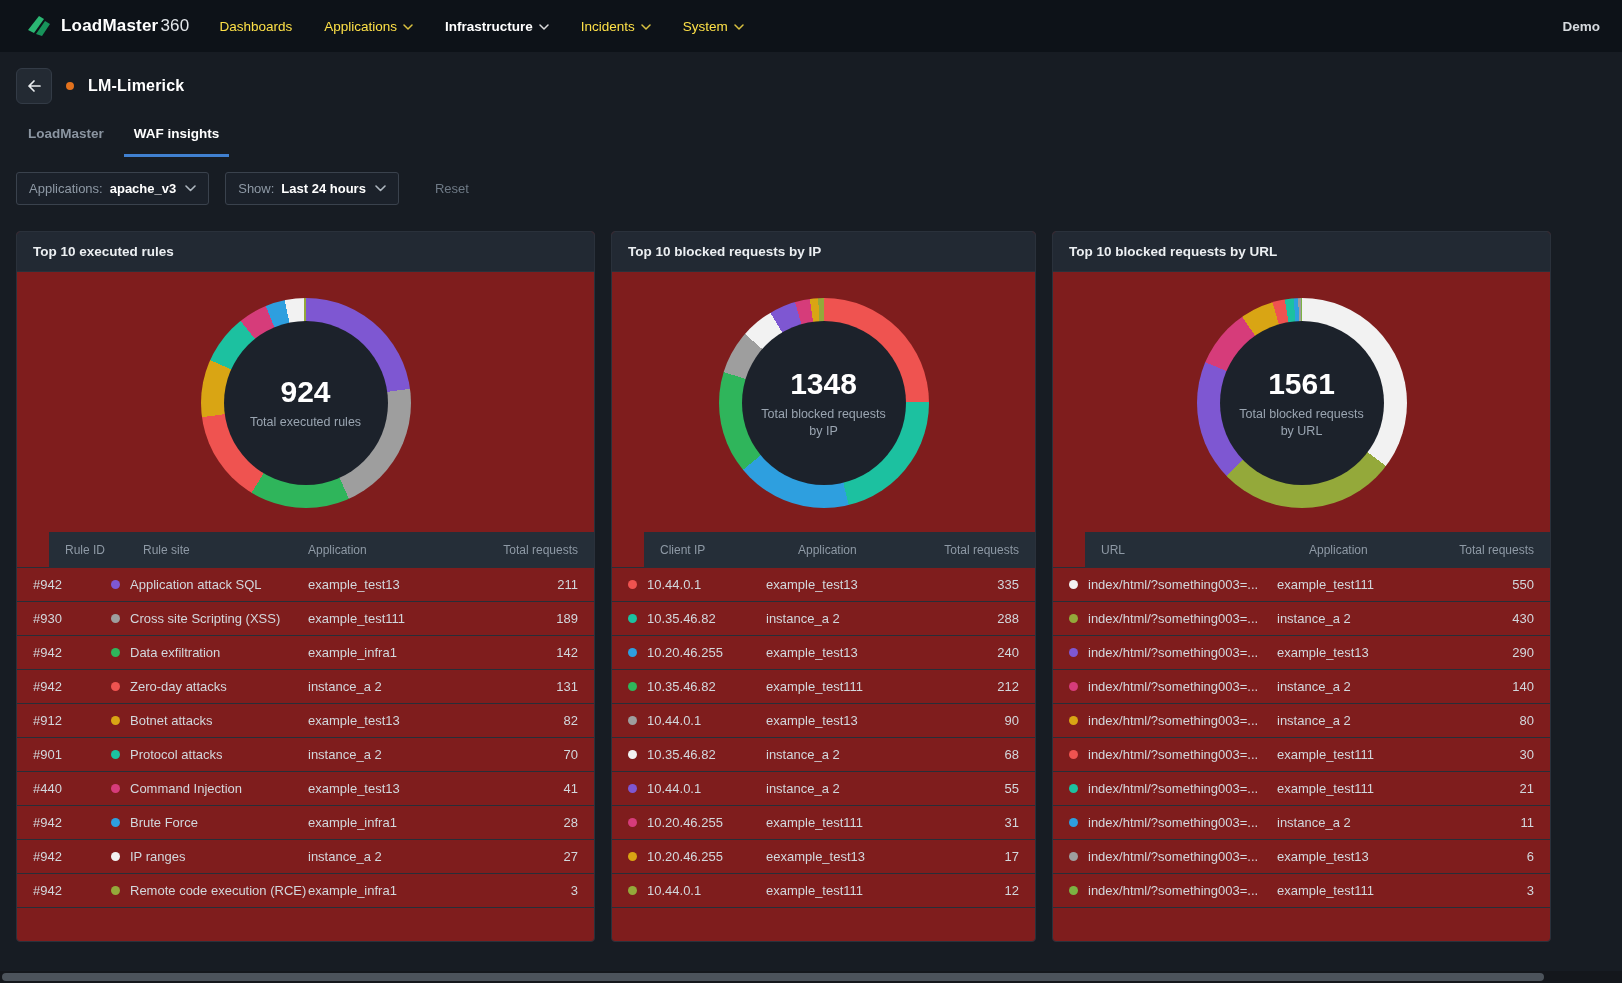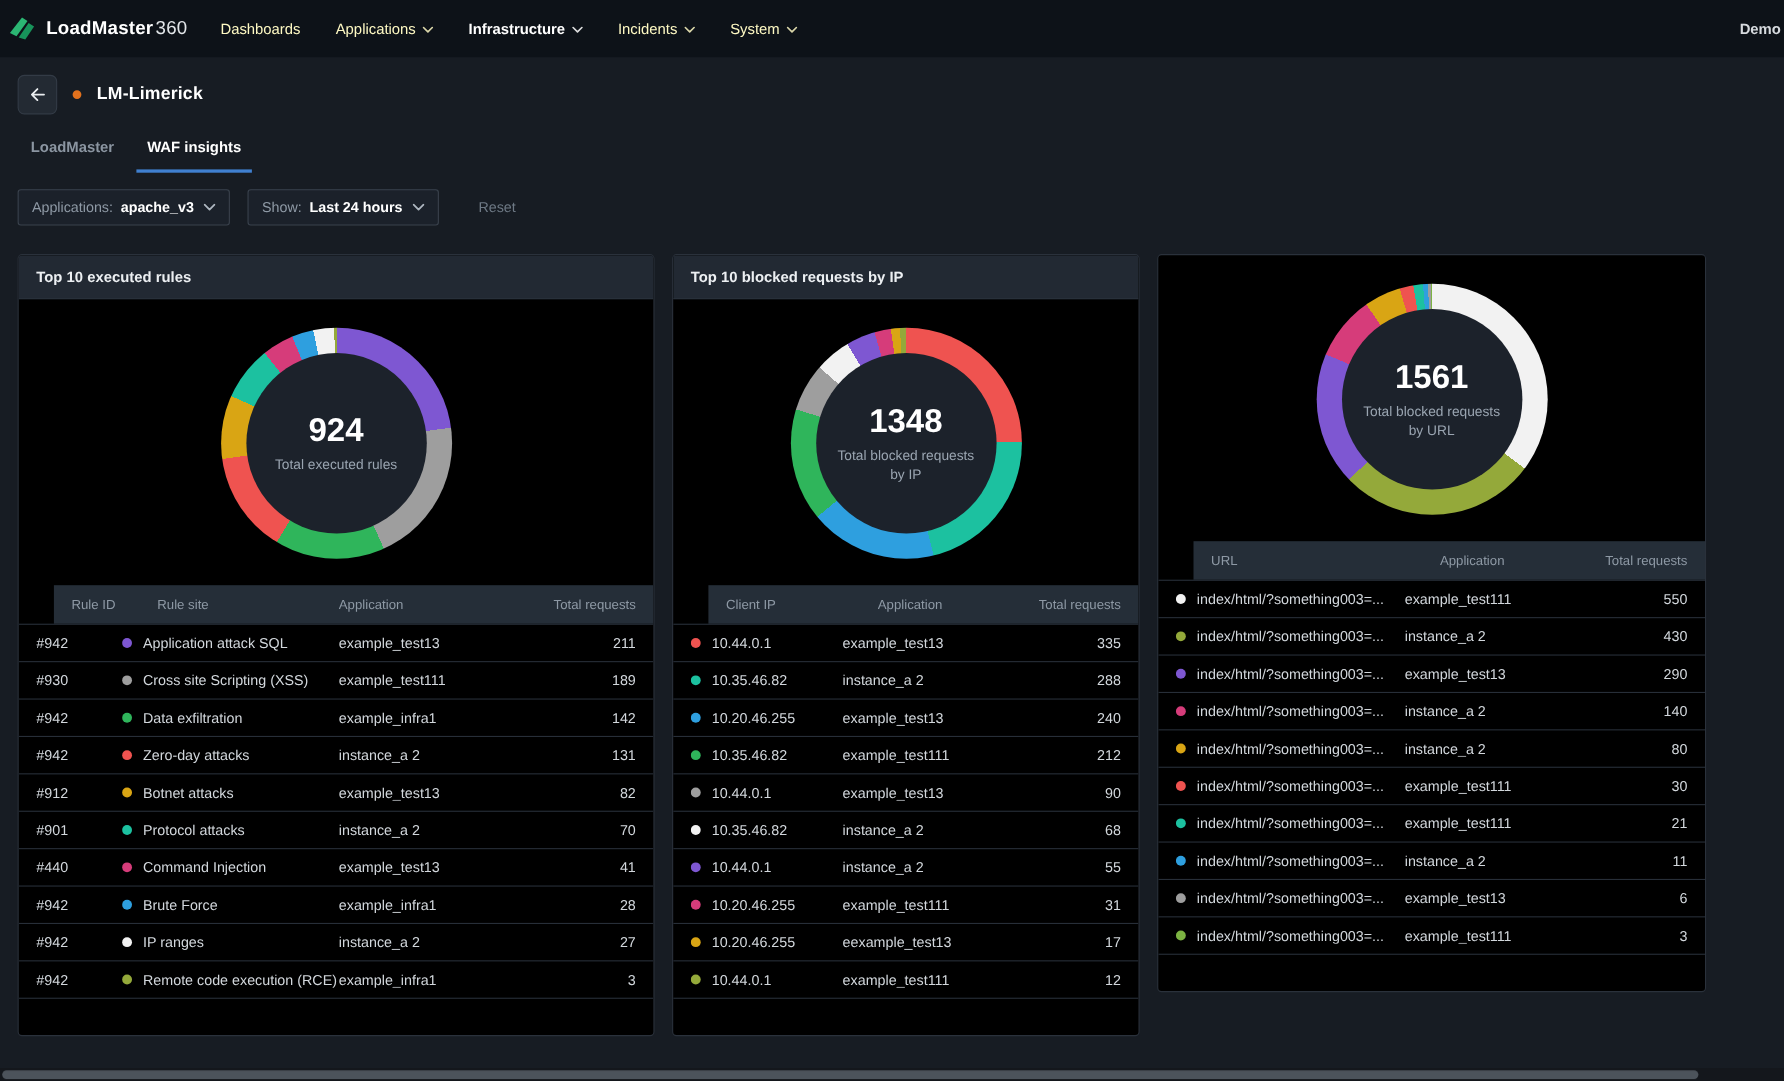--- a/index.html
+++ b/index.html
@@ -10,30 +10,30 @@
     color: #e9ecef;
     position: relative;
   }
 
   
   .topnav {
     height: 52px;
     background: #0d1218;
     display: flex;
     align-items: center;
-    padding: 0 7px;
+    padding: 0 26px;
   }
   .brand { display: flex; align-items: center; gap: 9px; cursor: pointer; margin-right: 30px; }
   .brand-text { font-size: 17px; color: #ffffff; letter-spacing: .2px; }
   .brand-name { font-weight: 700; }
   .brand-suffix { font-weight: 300; margin-left: 2px; color: #e3e7ea; }
   .nav-items { display: flex; align-items: center; gap: 32px; }
   .nav-item {
     display: flex; align-items: center; gap: 6px;
-    font-size: 13.5px; color: #fef9c3; cursor: pointer; white-space: nowrap;
+    font-size: 13.5px; color: #fde047; cursor: pointer; white-space: nowrap;
   }
   .nav-item.active { color: #ffffff; font-weight: 700; }
   .nav-item .chev { margin-top: 1px; opacity: .85; }
   .nav-user { margin-left: auto; font-size: 13.5px; font-weight: 700; color: #d6dade; margin-right: -4px; }
 
   
   .page-head {
     display: flex; align-items: center; gap: 14px;
     padding: 16px 16px 8px 16px;
   }
@@ -71,21 +71,21 @@
   .filter-btn .f-value { color: #ffffff; font-weight: 600; }
   .filter-btn .chev { color: #aeb7c0; margin-left: 2px; }
   .reset-btn {
     background: none; border: none; font-size: 13px; color: #6e7985;
     margin-left: 20px; cursor: pointer; font-family: inherit;
   }
 
   
   .cards { display: flex; gap: 16px; padding: 26px 16px 0 16px; align-items: flex-start; }
   .card {
-    background: #000000; border: 1px solid #2a313b; border-radius: 4px;
+    background: #7f1d1d; border: 1px solid #2a313b; border-radius: 4px;
     overflow: hidden; flex: none;
   }
   .card-head {
     height: 40px; display: flex; align-items: center;
     padding: 0 16px; background: #222933; border-bottom: 1px solid #2a313b;
     font-size: 13.5px; font-weight: 700; color: #eceff2;
   }
   .donut-wrap { display: flex; justify-content: center; padding: 26px 0 24px 0; }
   .donut { width: 210px; height: 210px; border-radius: 50%; position: relative; cursor: pointer; }
   .donut-hole {
@@ -415,20 +415,23 @@
             <span>10.44.0.1</span>
           </div>
           <div class="t-cell c1">example_test111</div>
           <div class="t-cell c2">12</div>
         </div>
       </div>
     <div class="card-footer"></div>
   </div>
 
   <div class="card" style="width:499px">
+    <div class="card-head">
+        <span>Top 10 blocked requests by URL</span>
+      </div>
     <div class="donut-wrap">
       <div class="donut" style="background: conic-gradient(rgb(242, 242, 242) 0deg, rgb(242, 242, 242) 126.84deg, rgb(148, 169, 58) 126.84deg, rgb(148, 169, 58) 226.01deg, rgb(126, 87, 210) 226.01deg, rgb(126, 87, 210) 292.89deg, rgb(214, 60, 122) 292.89deg, rgb(214, 60, 122) 325.18deg, rgb(217, 165, 20) 325.18deg, rgb(217, 165, 20) 343.63deg, rgb(239, 83, 80) 343.63deg, rgb(239, 83, 80) 350.54deg, rgb(28, 193, 160) 350.54deg, rgb(28, 193, 160) 355.39deg, rgb(46, 159, 223) 355.39deg, rgb(46, 159, 223) 357.92deg, rgb(158, 158, 158) 357.92deg, rgb(158, 158, 158) 359.31deg, rgb(124, 179, 66) 359.31deg, rgb(124, 179, 66) 360deg);">
         <div class="donut-hole">
           <div class="donut-total">1561</div>
           <div class="donut-label">Total blocked requests by URL</div>
         </div>
       </div>
     </div>
     <div data-table="2">
         <div class="t-row t-head">

